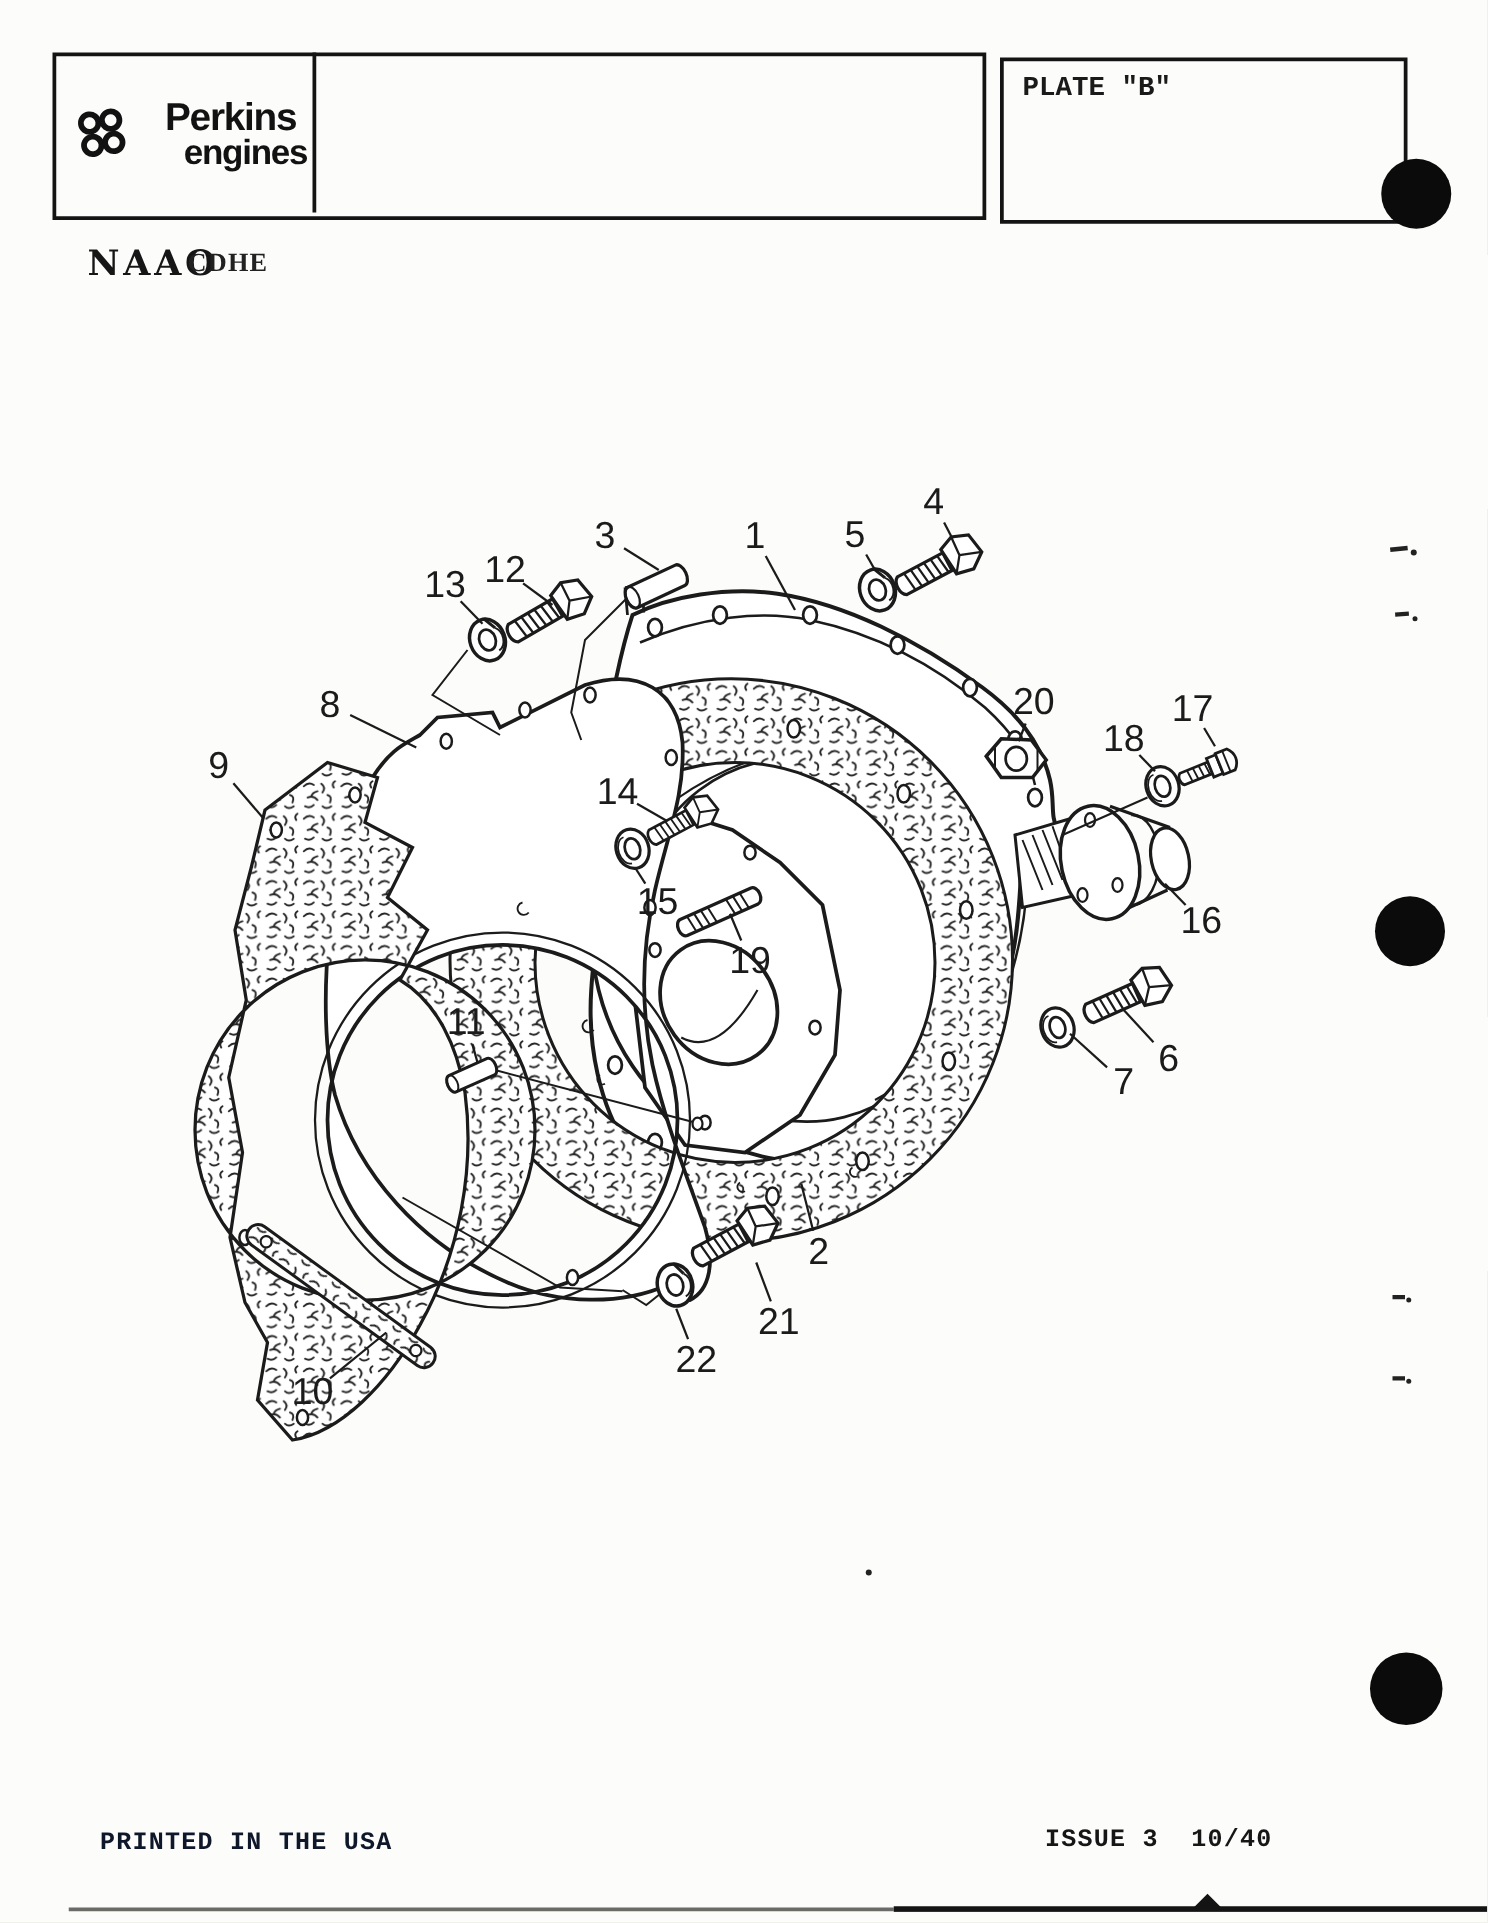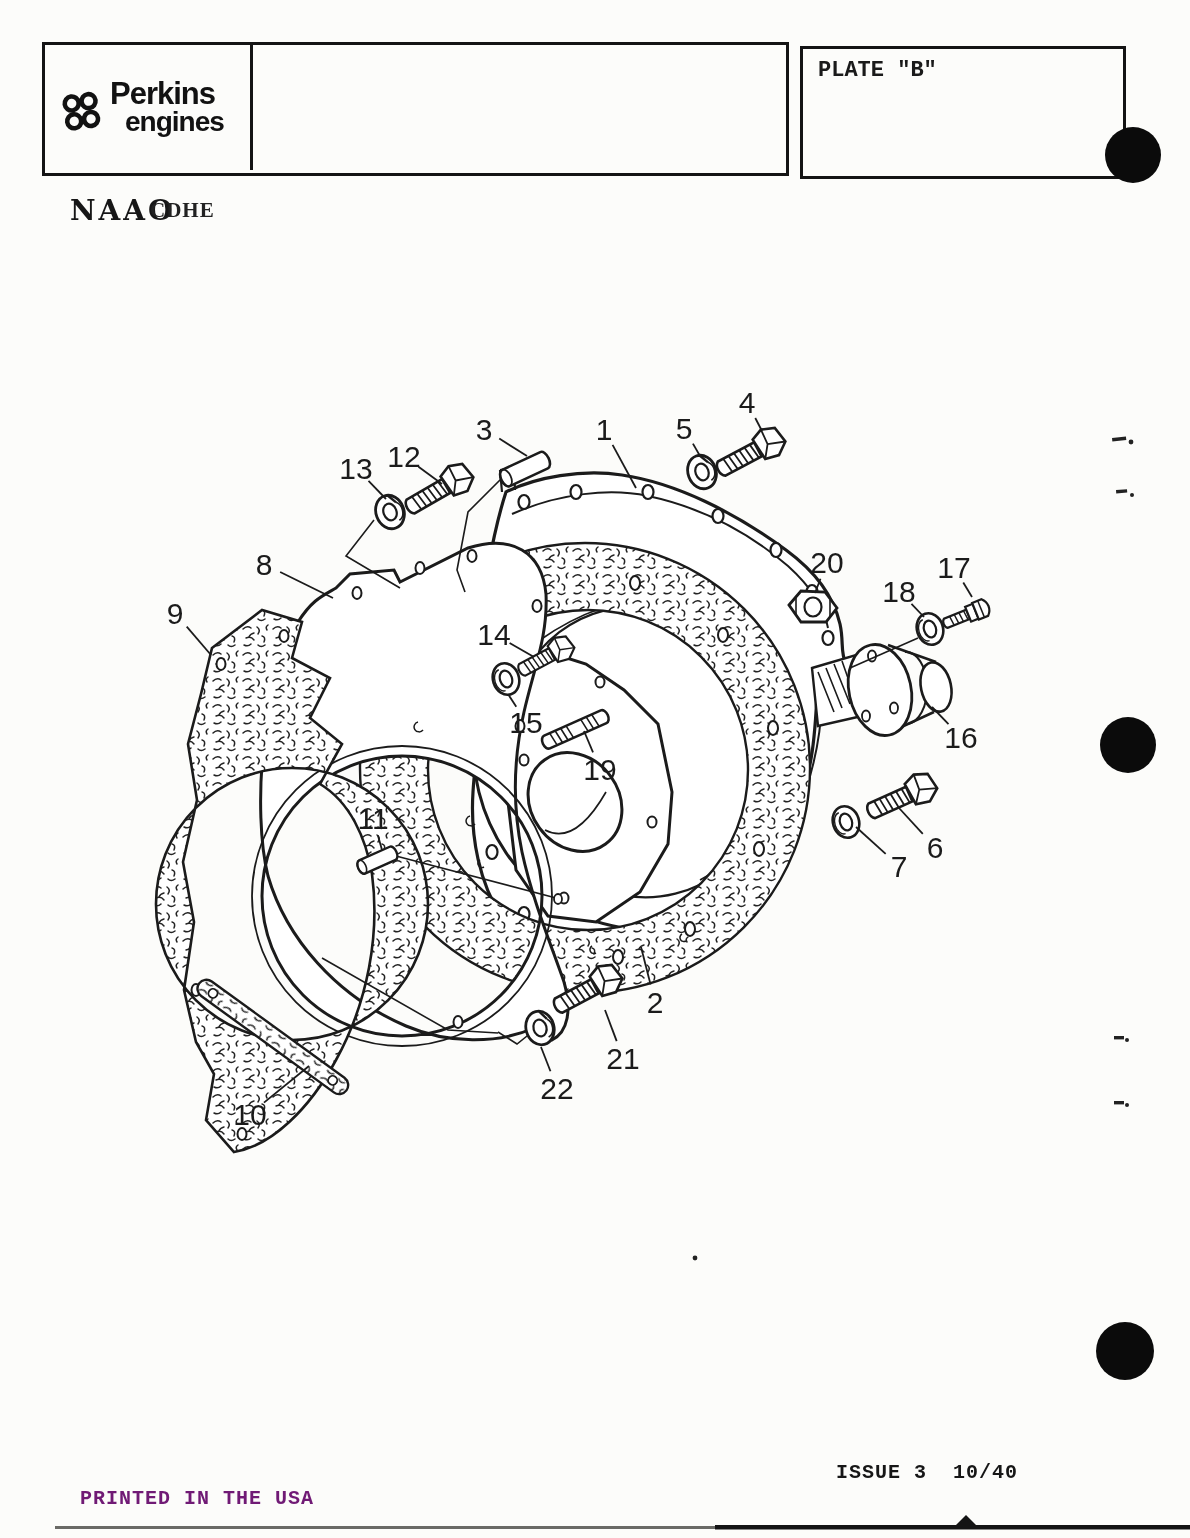--- a/index.html
+++ b/index.html
@@ -6,30 +6,30 @@
   .page{
     position:relative;width:1190px;height:1538px;margin:0 auto;
     background:#fcfcfa;overflow:hidden;color:#181818;
     font-family:"Liberation Sans",sans-serif;
   }
   .abs{position:absolute;}
   
   .box-main{left:42px;top:42px;width:741px;height:128px;border:3px solid #141414;}
   .box-divider{left:250px;top:42px;width:3px;height:128px;background:#141414;}
   .box-plate{left:800px;top:46px;width:320px;height:127px;border:3px solid #141414;}
-  .brand{left:60px;top:80px;display:flex;align-items:flex-end;}
+  .brand{left:60px;top:80px;display:flex;align-items:center;gap:22px;}
   .brand-text{margin-left:4px;line-height:0.92;font-weight:800;letter-spacing:-1px;color:#121212;}
   .brand-l1{font-size:31px;}
   .brand-l2{font-size:28px;margin-left:15px;}
   .doc-title{left:252px;top:58px;width:360px;text-align:center;
     font-family:"Liberation Mono",monospace;font-weight:700;font-size:22px;letter-spacing:0px;color:#1a1a1a;}
   .plate-label{left:818px;top:58px;font-family:"Liberation Mono",monospace;font-weight:700;font-size:22px;color:#1a1a1a;white-space:pre;}
   .code-left{left:70px;top:194px;font-family:"DejaVu Serif",serif;font-weight:700;font-size:28px;letter-spacing:3px;color:#161616;}
   .code-right{left:150px;top:198px;font-family:"Liberation Serif",serif;font-weight:700;font-size:21px;letter-spacing:1px;color:#222;}
-  .footer-left{left:80px;top:1463px;font-family:"Liberation Mono",monospace;font-weight:700;font-size:20px;letter-spacing:1px;color:#701a75;white-space:pre;margin-top:24px;}
+  .footer-left{left:80px;top:1463px;font-family:"Liberation Mono",monospace;font-weight:700;font-size:20px;letter-spacing:1px;color:#0f172a;white-space:pre;}
   .footer-right{left:836px;top:1461px;font-family:"Liberation Mono",monospace;font-weight:700;font-size:20px;letter-spacing:1px;color:#161616;white-space:pre;}
   svg text.callout{font-family:"Liberation Sans",sans-serif;font-size:30px;fill:#1b1b1b;}
 </style>
 </head>
 <body>
 
 <div class="page">
 
   <div class="abs box-main"></div>
   <div class="abs box-divider"></div>

